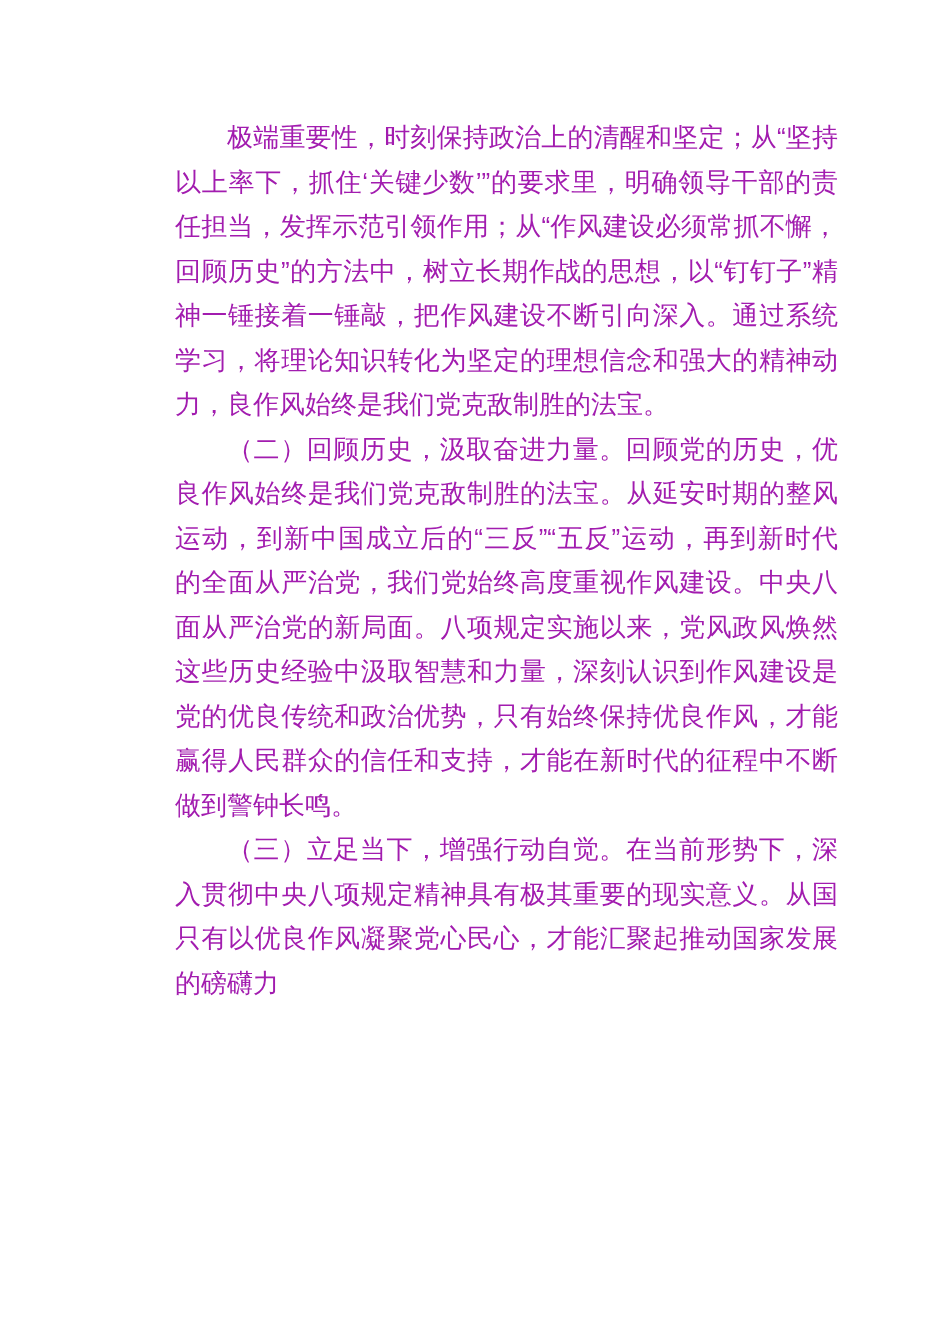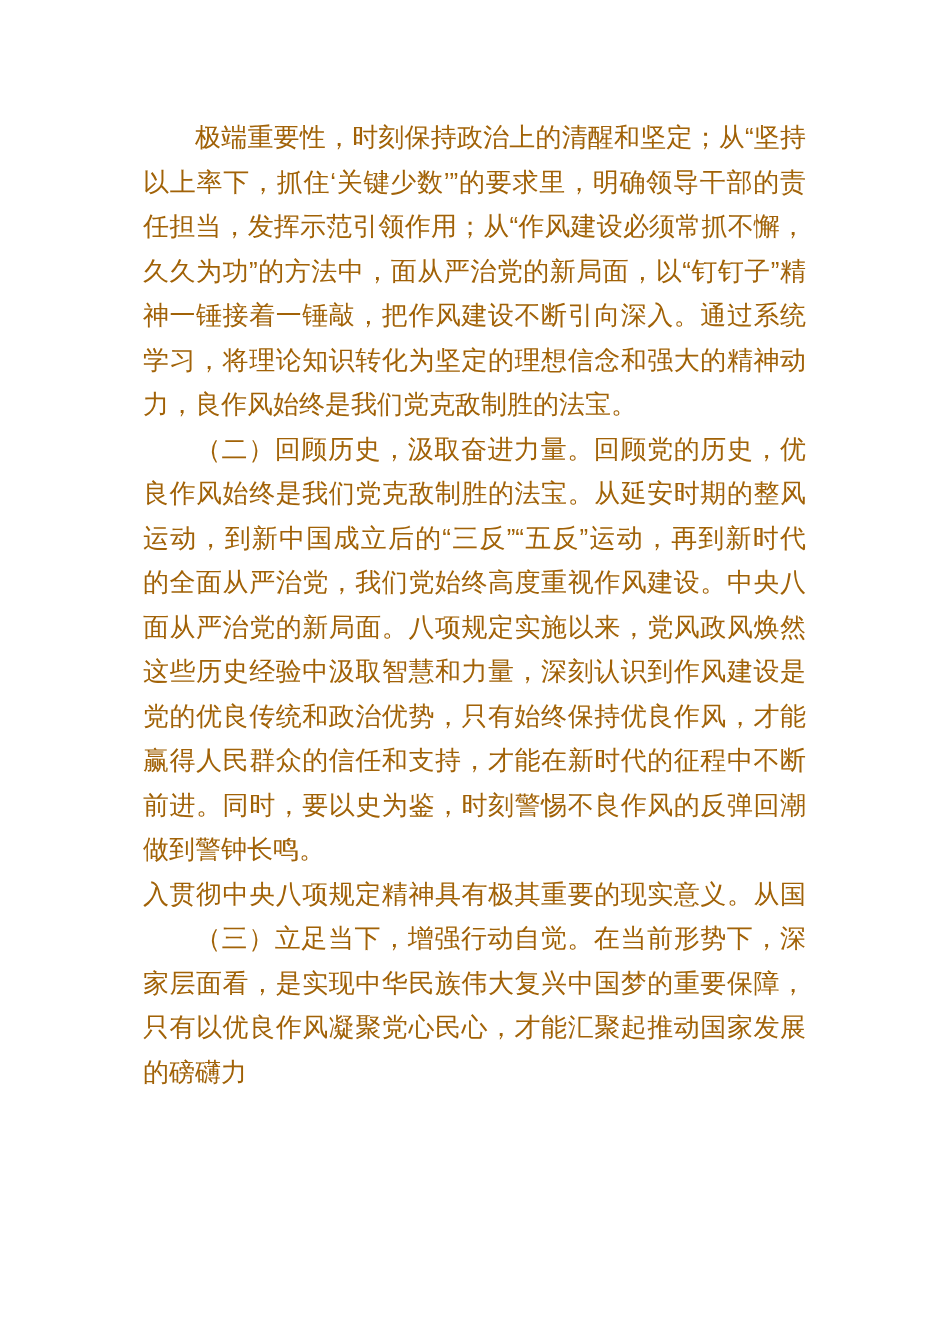--- a/index.html
+++ b/index.html
@@ -37,37 +37,35 @@
     text-indent: 52px;
   }
   .line.para-end {
     text-align-last: left;
   }
 </style>
 </head>
 <body style="background: rgb(255, 255, 255);">
 
 <div class="page">
-  <div class="content" style="color: #a16207;">
+  <div class="content" style="color: #a21caf; margin-left: 32px;">
       <div class="line indent">极端重要性，时刻保持政治上的清醒和坚定；从“坚持</div>
       <div class="line">以上率下，抓住‘关键少数’”的要求里，明确领导干部的责</div>
       <div class="line">任担当，发挥示范引领作用；从“作风建设必须常抓不懈，</div>
-      <div class="line">久久为功”的方法中，面从严治党的新局面，以“钉钉子”精</div>
+      <div class="line">回顾历史”的方法中，树立长期作战的思想，以“钉钉子”精</div>
       <div class="line">神一锤接着一锤敲，把作风建设不断引向深入。通过系统</div>
       <div class="line">学习，将理论知识转化为坚定的理想信念和强大的精神动</div>
       <div class="line para-end">力，良作风始终是我们党克敌制胜的法宝。</div>
       <div class="line indent">（二）回顾历史，汲取奋进力量。回顾党的历史，优</div>
       <div class="line">良作风始终是我们党克敌制胜的法宝。从延安时期的整风</div>
       <div class="line">运动，到新中国成立后的“三反”“五反”运动，再到新时代</div>
       <div class="line">的全面从严治党，我们党始终高度重视作风建设。中央八</div>
       <div class="line">面从严治党的新局面。八项规定实施以来，党风政风焕然</div>
       <div class="line">这些历史经验中汲取智慧和力量，深刻认识到作风建设是</div>
       <div class="line">党的优良传统和政治优势，只有始终保持优良作风，才能</div>
       <div class="line">赢得人民群众的信任和支持，才能在新时代的征程中不断</div>
-      <div class="line">前进。同时，要以史为鉴，时刻警惕不良作风的反弹回潮</div>
       <div class="line para-end">做到警钟长鸣。</div>
+      <div class="line indent">（三）立足当下，增强行动自觉。在当前形势下，深</div>
       <div class="line">入贯彻中央八项规定精神具有极其重要的现实意义。从国</div>
-      <div class="line indent">（三）立足当下，增强行动自觉。在当前形势下，深</div>
-      <div class="line">家层面看，是实现中华民族伟大复兴中国梦的重要保障，</div>
       <div class="line">只有以优良作风凝聚党心民心，才能汇聚起推动国家发展</div>
       <div class="line para-end">的磅礴力</div>
     </div>
 </div>
 
 </body></html>

